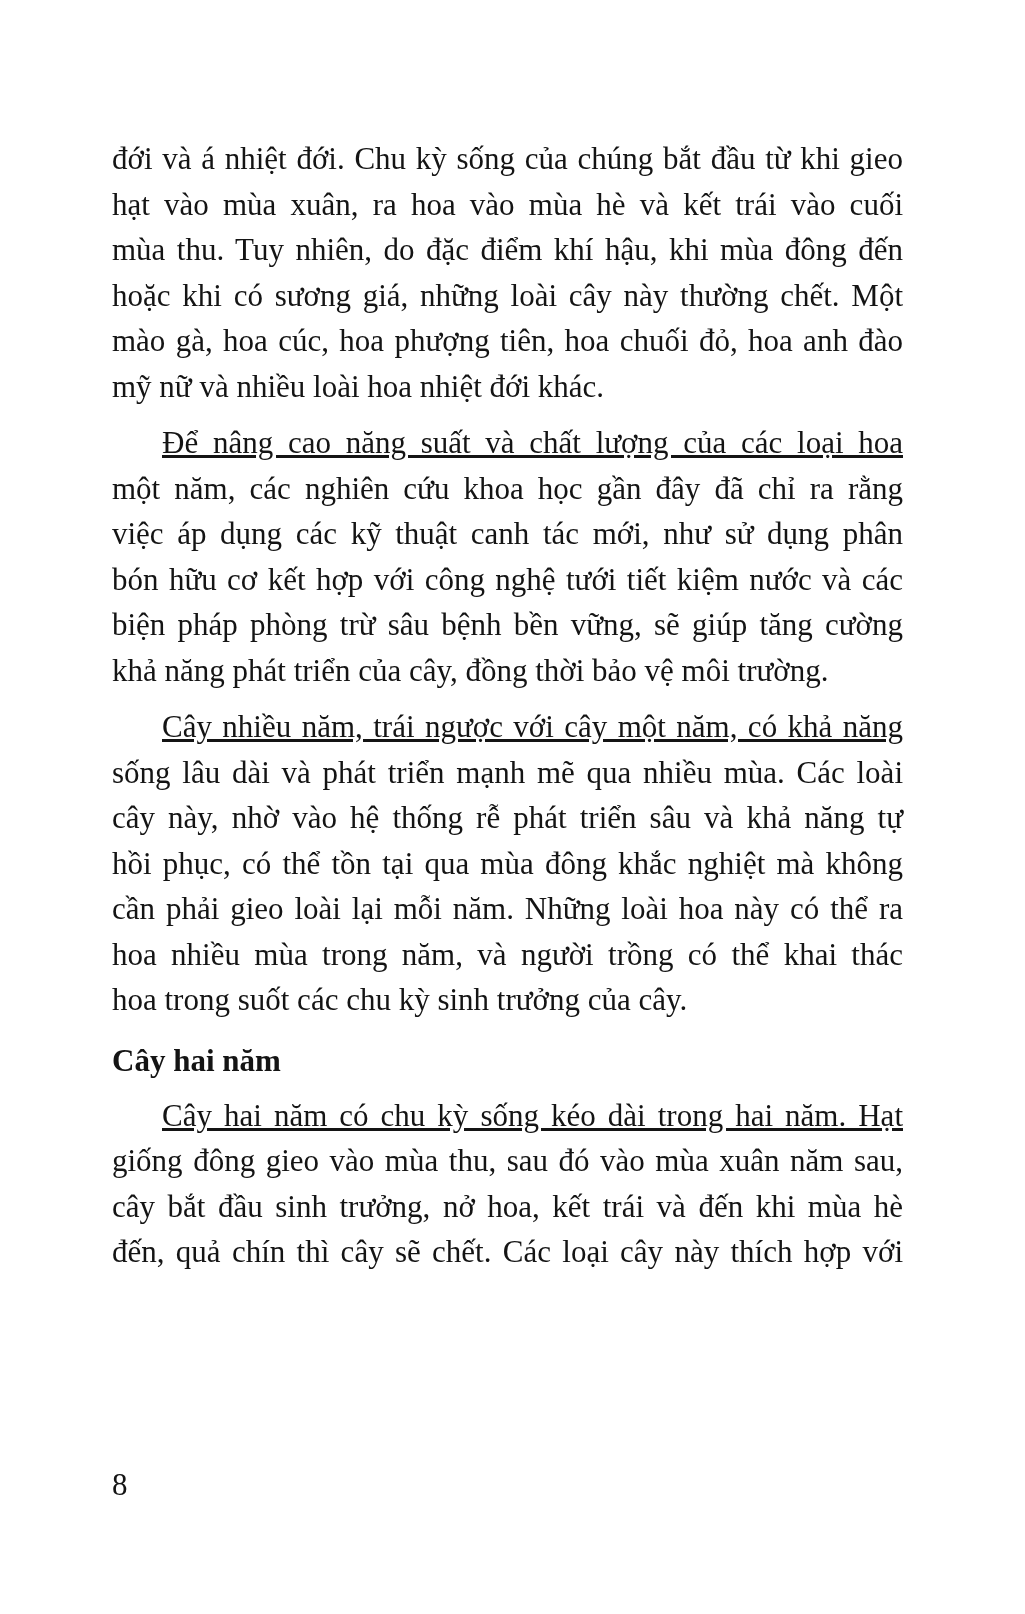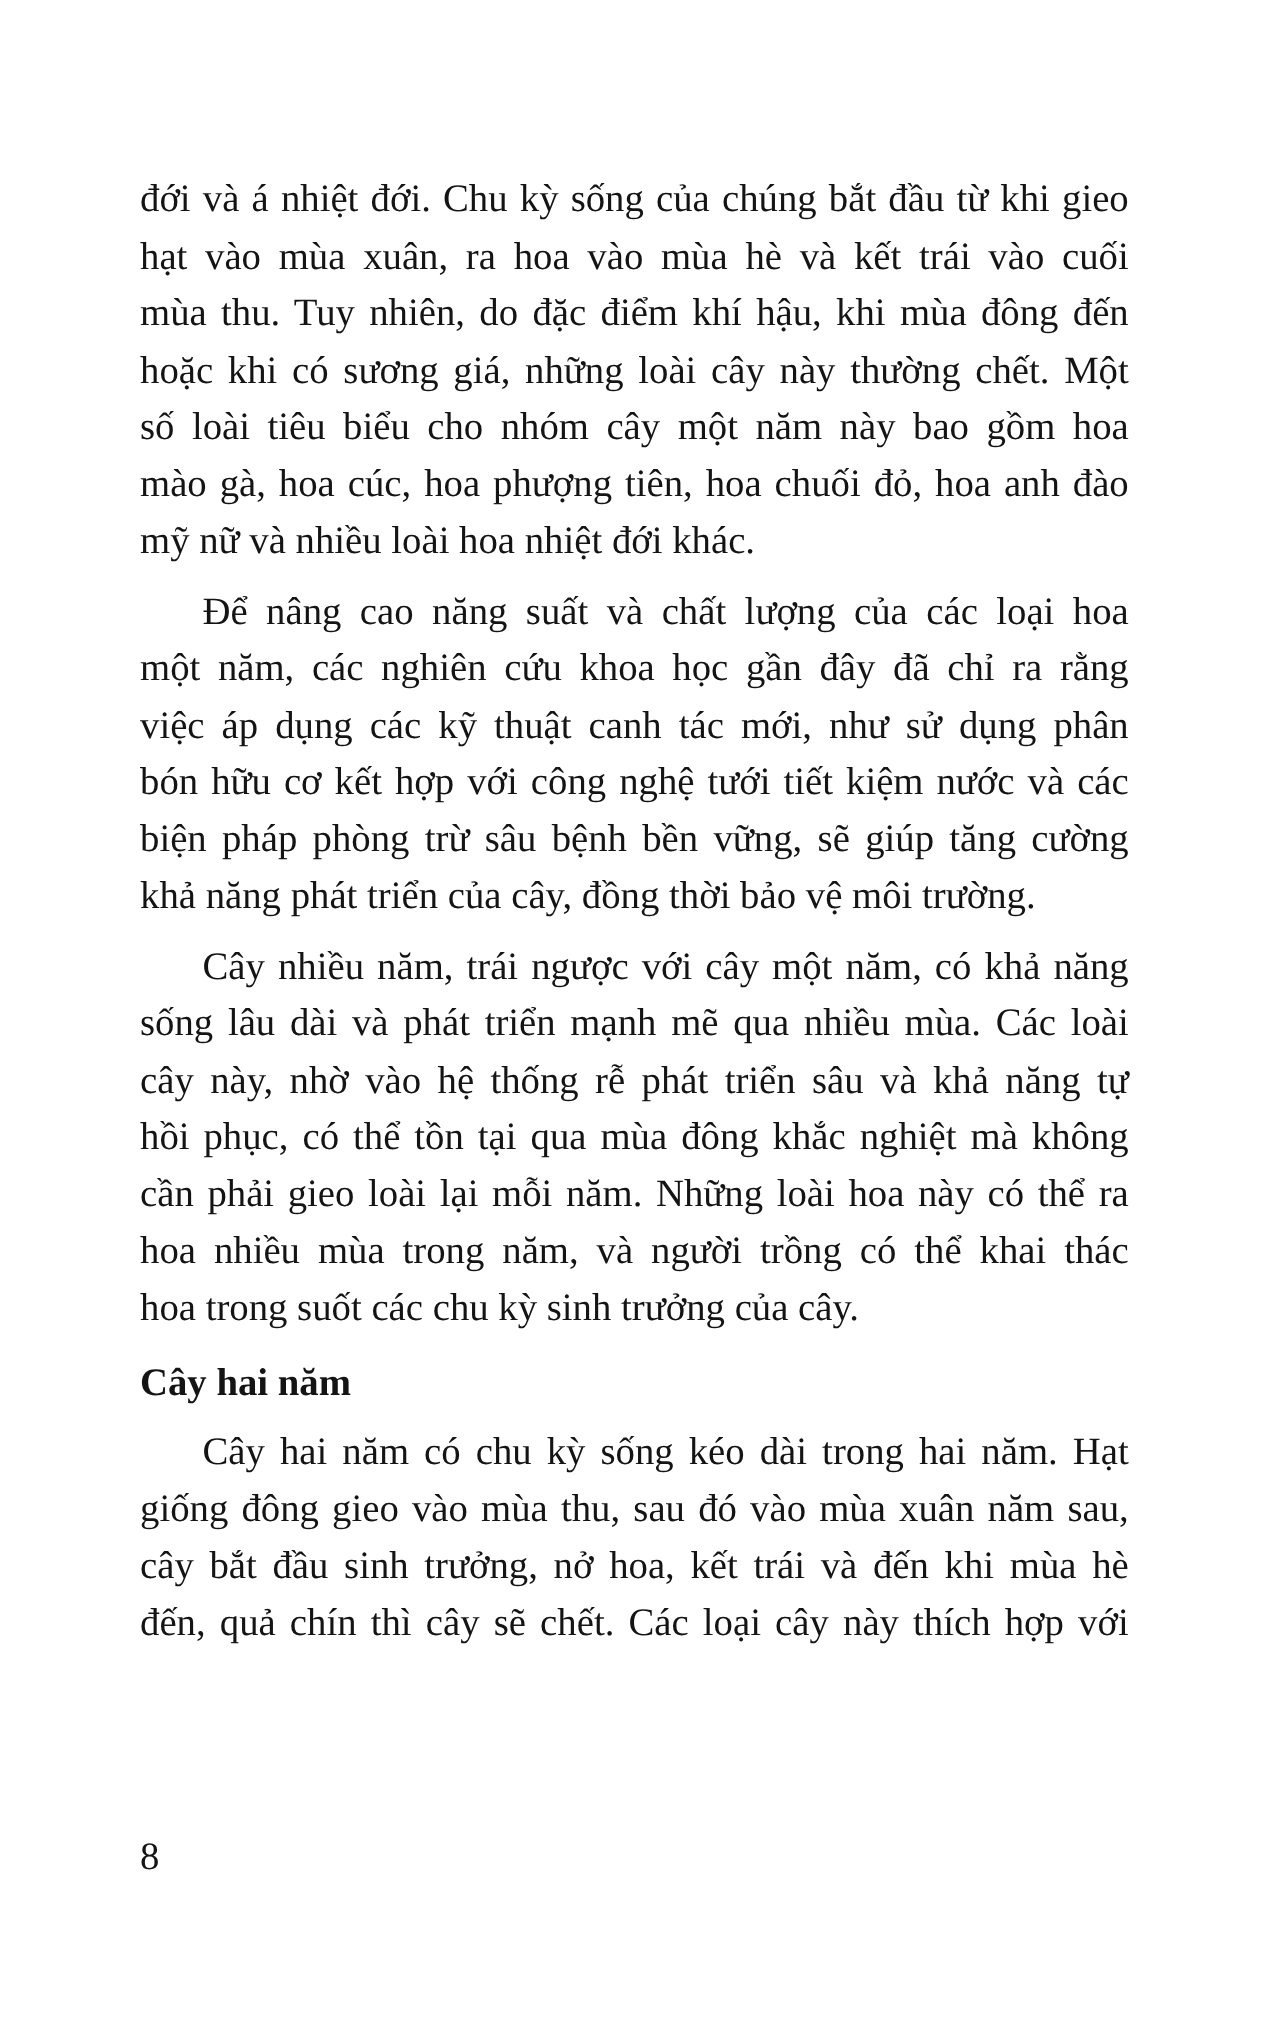--- a/index.html
+++ b/index.html
@@ -30,20 +30,21 @@
     line-height: 45.5px;
     text-align: justify;
     text-align-last: justify;
     white-space: normal;
   }
   .line.last {
     text-align-last: left;
   }
   .paragraph.indent .line:first-child {
     padding-left: 50px;
+    text-decoration: underline;
   }
   .heading {
     font-size: 31px;
     line-height: 46px;
     font-weight: bold;
     margin: 15px 0 9px 0;
   }
   .page-number {
     position: absolute;
     left: 112px;
@@ -55,21 +56,20 @@
 </head>
 <body>
 
 <div class="page">
   <div class="page-body">
       <div class="paragraph">
         <div class="line">đới và á nhiệt đới. Chu kỳ sống của chúng bắt đầu từ khi gieo</div>
         <div class="line">hạt vào mùa xuân, ra hoa vào mùa hè và kết trái vào cuối</div>
         <div class="line">mùa thu. Tuy nhiên, do đặc điểm khí hậu, khi mùa đông đến</div>
         <div class="line">hoặc khi có sương giá, những loài cây này thường chết. Một</div>
-        <div class="line">số loài tiêu biểu cho nhóm cây một năm này bao gồm hoa</div>
         <div class="line">mào gà, hoa cúc, hoa phượng tiên, hoa chuối đỏ, hoa anh đào</div>
         <div class="line last">mỹ nữ và nhiều loài hoa nhiệt đới khác.</div>
       </div>
       <div class="paragraph indent">
         <div class="line">Để nâng cao năng suất và chất lượng của các loại hoa</div>
         <div class="line">một năm, các nghiên cứu khoa học gần đây đã chỉ ra rằng</div>
         <div class="line">việc áp dụng các kỹ thuật canh tác mới, như sử dụng phân</div>
         <div class="line">bón hữu cơ kết hợp với công nghệ tưới tiết kiệm nước và các</div>
         <div class="line">biện pháp phòng trừ sâu bệnh bền vững, sẽ giúp tăng cường</div>
         <div class="line last">khả năng phát triển của cây, đồng thời bảo vệ môi trường.</div>

